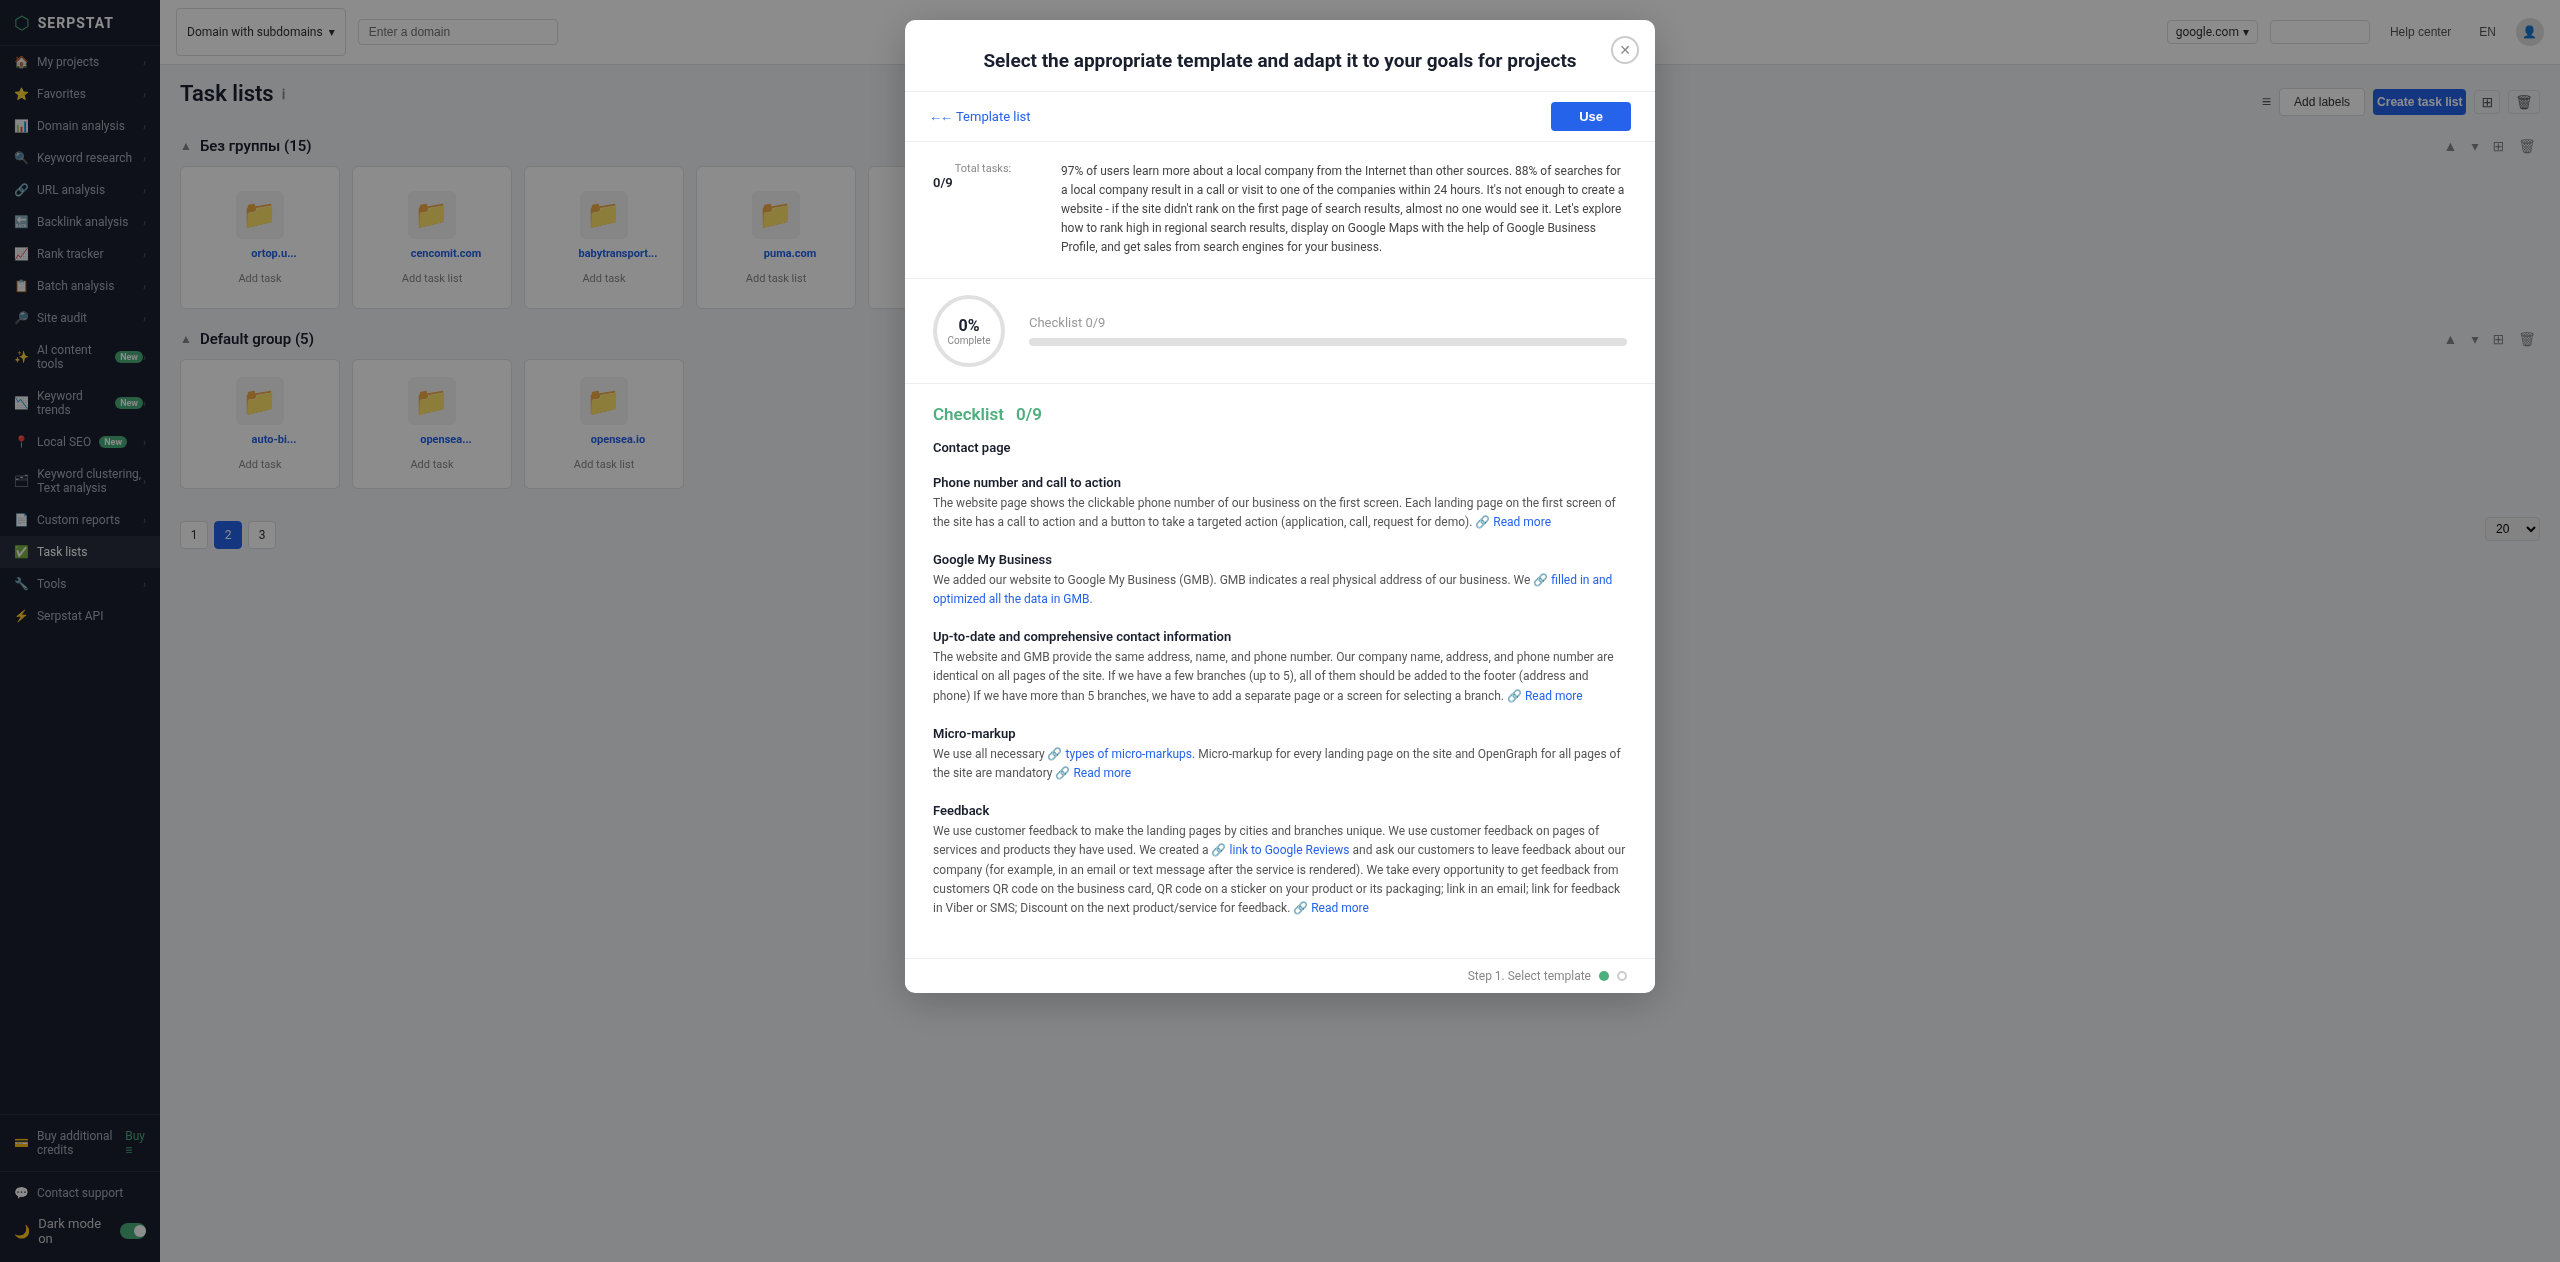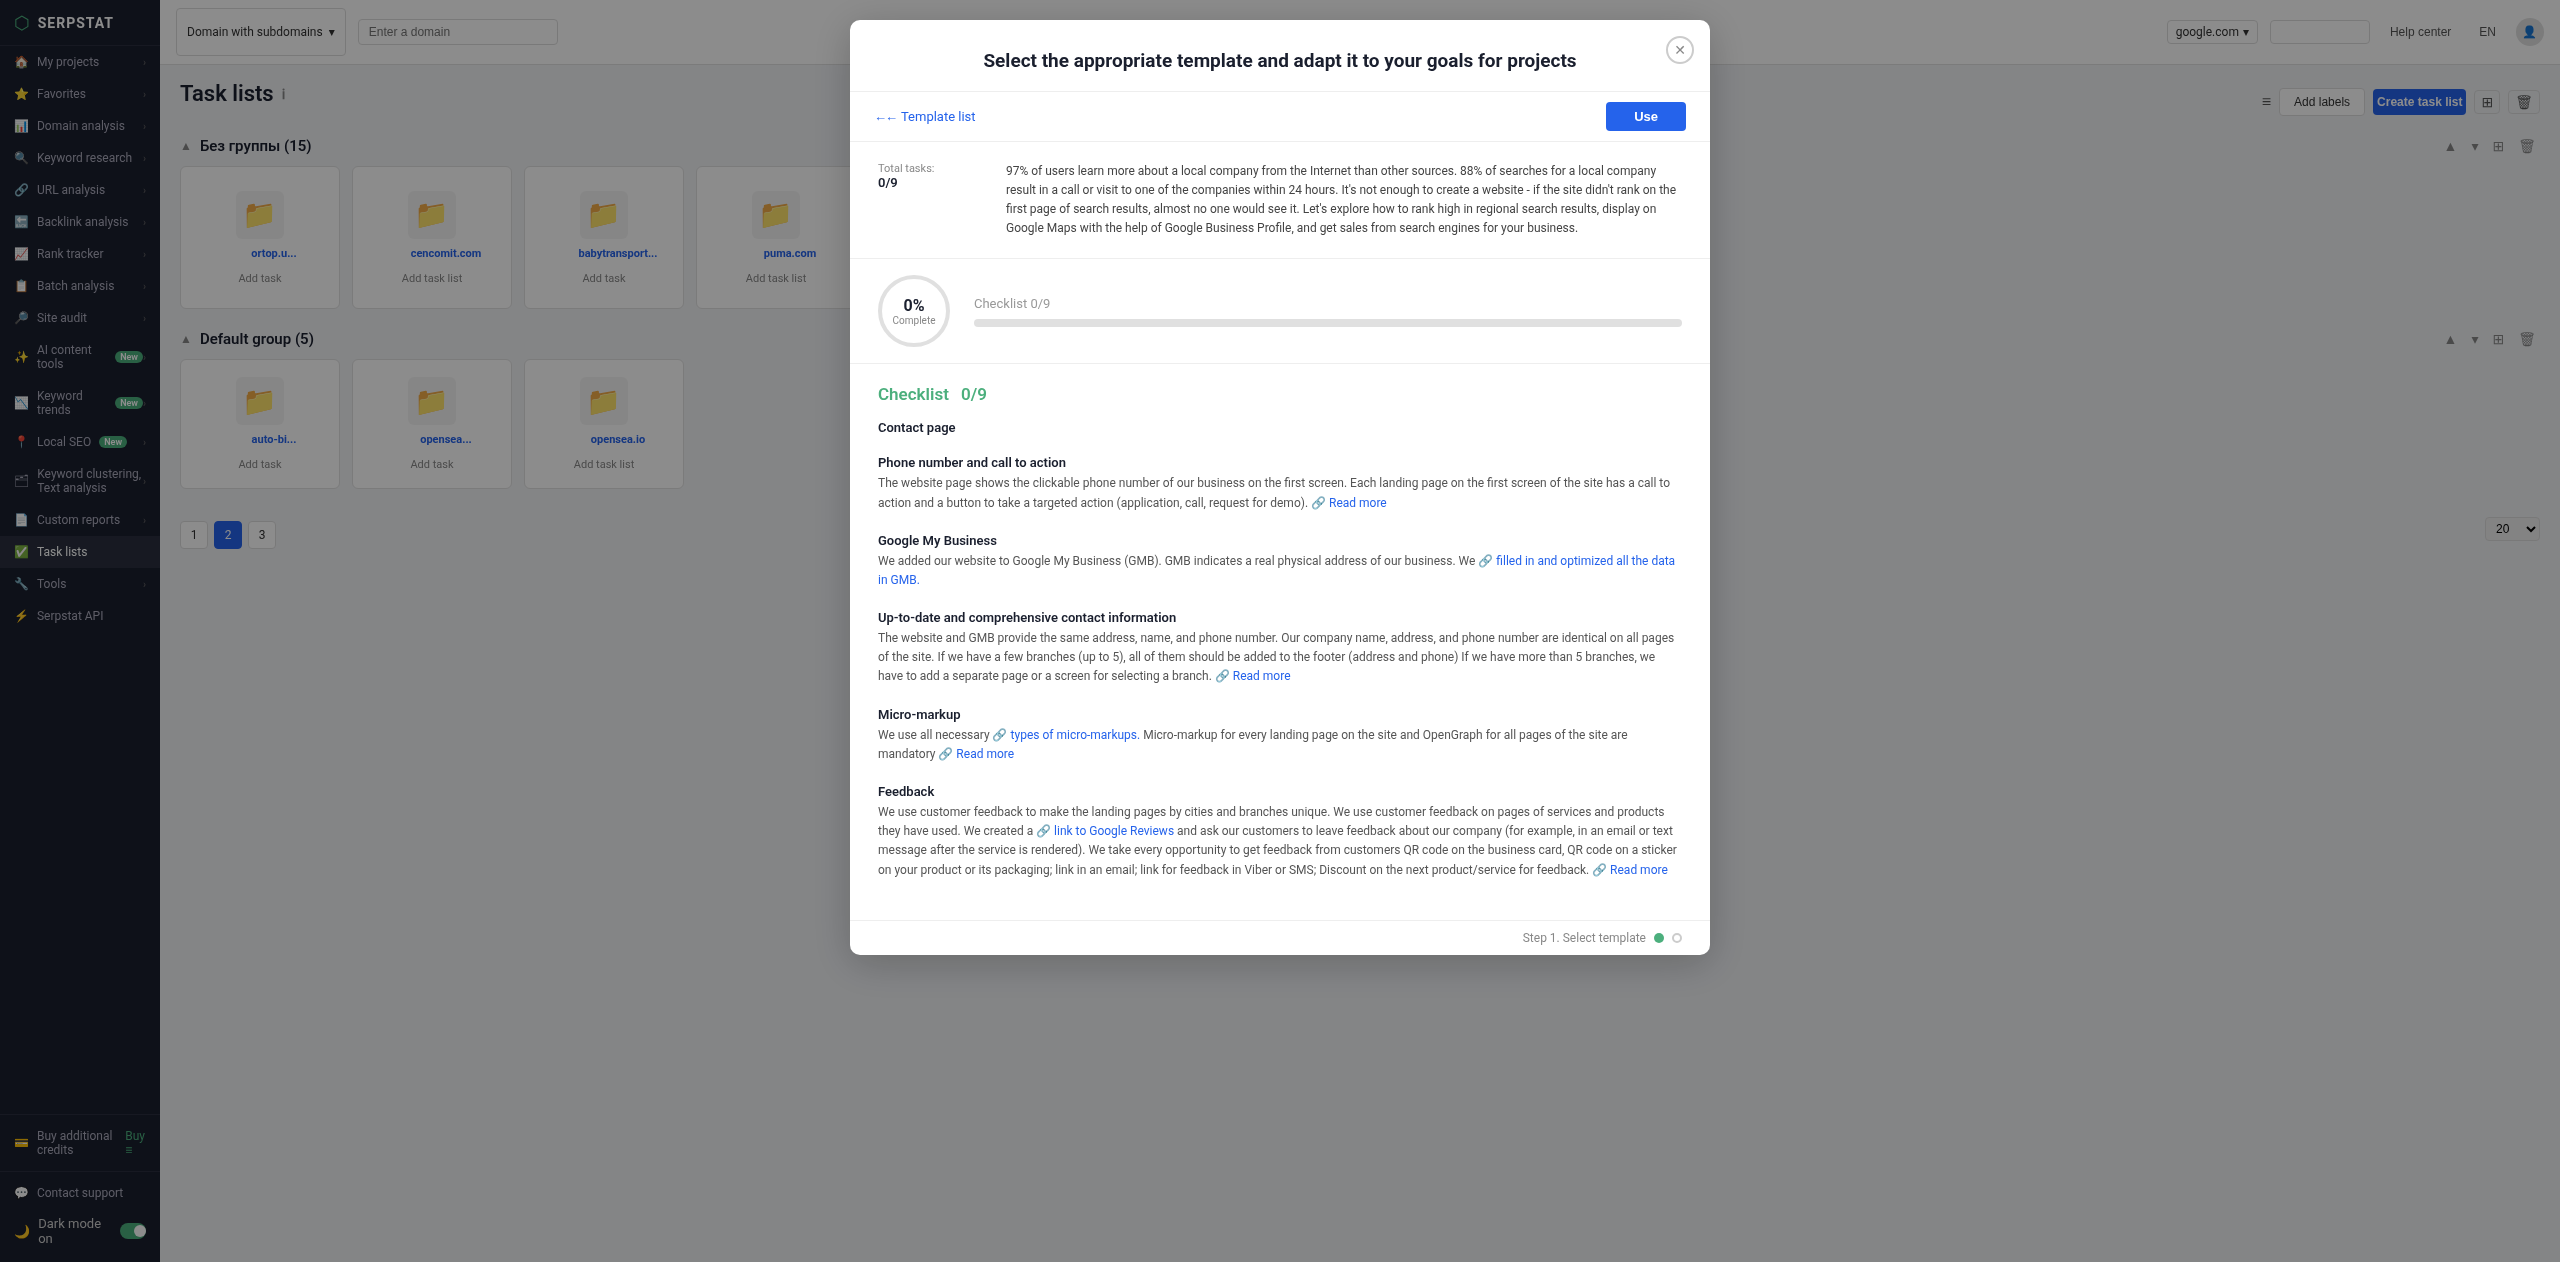--- a/index.html
+++ b/index.html
@@ -70,34 +70,34 @@
     .per-page-select { border: 1px solid #ddd; border-radius: 4px; padding: 3px 6px; font-size: 12px; }
 
     
     .card-with-info { min-height: 140px; align-items: flex-start; }
     .card-user-domain { font-size: 11px; color: #2563eb; font-weight: 500; margin-bottom: 2px; }
     .card-user-name { font-size: 11px; color: #2563eb; }
     .card-date { font-size: 10px; color: #888; }
 
     
     .overlay { position: fixed; top: 0; left: 0; width: 100%; height: 100%; background: rgba(0,0,0,0.45); z-index: 100; display: flex; align-items: flex-start; justify-content: center; padding-top: 20px; }
-    .modal { background: #fff; border-radius: 10px; width: 860px; max-height: 92vh; overflow-y: auto; position: relative; box-shadow: 0 8px 40px rgba(0,0,0,0.22); }
+    .modal { background: #fff; border-radius: 10px; width: 750px; max-height: 92vh; overflow-y: auto; position: relative; box-shadow: 0 8px 40px rgba(0,0,0,0.22); }
     .modal-header { padding: 28px 32px 16px; text-align: center; position: relative; border-bottom: 1px solid #eee; }
     .modal-title { font-size: 19px; font-weight: 700; color: #1a1f2e; line-height: 1.4; }
     .modal-close { position: absolute; top: 16px; right: 16px; width: 28px; height: 28px; border-radius: 50%; border: 2px solid #ccc; background: none; cursor: pointer; display: flex; align-items: center; justify-content: center; font-size: 14px; color: #888; }
 
     
     .modal-nav { display: flex; align-items: center; justify-content: space-between; padding: 10px 24px; border-bottom: 1px solid #eee; }
     .template-list-link { display: flex; align-items: center; gap: 6px; color: #2563eb; font-size: 13px; cursor: pointer; }
     .use-btn { background: #2563eb; color: #fff; border: none; border-radius: 4px; padding: 7px 28px; font-size: 13px; cursor: pointer; font-weight: 600; }
 
     
     .modal-info { padding: 20px 28px; border-bottom: 1px solid #eee; display: flex; gap: 28px; }
     .total-tasks-box { min-width: 100px; }
-    .total-tasks-label { font-size: 11px; color: #888; }
+    .total-tasks-label { font-size: 11px; color: #888; text-align: center; }
     .total-tasks-value { font-size: 13px; font-weight: 600; color: #1a1f2e; }
     .modal-desc { font-size: 12px; color: #444; line-height: 1.6; flex: 1; }
 
     
     .checklist-progress { padding: 16px 28px; border-bottom: 1px solid #eee; display: flex; align-items: center; gap: 24px; }
     .circle-percent { width: 72px; height: 72px; border-radius: 50%; border: 4px solid #e0e0e0; display: flex; flex-direction: column; align-items: center; justify-content: center; }
     .circle-pct-text { font-size: 16px; font-weight: 700; color: #1a1f2e; }
     .circle-pct-label { font-size: 10px; color: #888; }
     .checklist-bar-area { flex: 1; }
     .checklist-bar-label { font-size: 13px; font-weight: 600; color: #1a1f2e; margin-bottom: 8px; }

